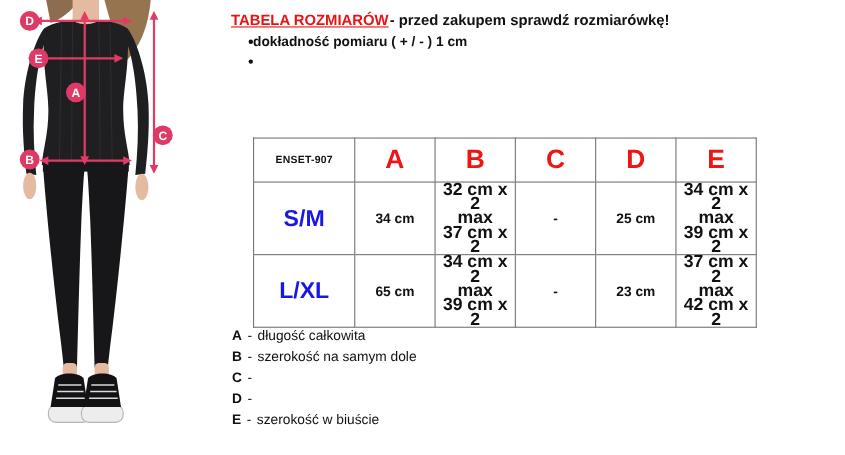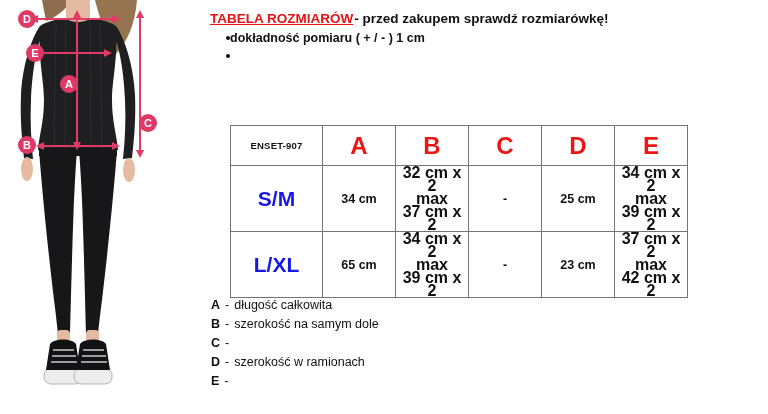--- a/index.html
+++ b/index.html
@@ -214,21 +214,21 @@
       <span class="lg-sep">-</span>
       <span class="lg-desc">szerokość na samym dole</span>
     </div>
     <div class="lg-row">
       <span class="lg-letter">C</span>
       <span class="lg-sep">-</span>
     </div>
     <div class="lg-row">
       <span class="lg-letter">D</span>
       <span class="lg-sep">-</span>
-      <span class="lg-desc">szerokość w ramionach</span>
     </div>
     <div class="lg-row">
       <span class="lg-letter">E</span>
       <span class="lg-sep">-</span>
+      <span class="lg-desc">szerokość w biuście</span>
     </div>
   </div>
 
 </div>
 
 </body></html>

